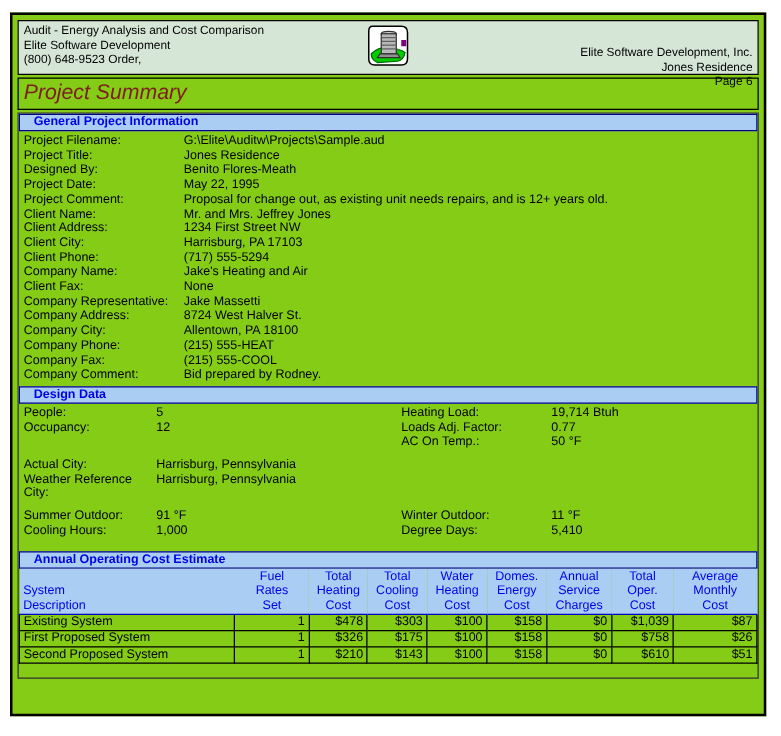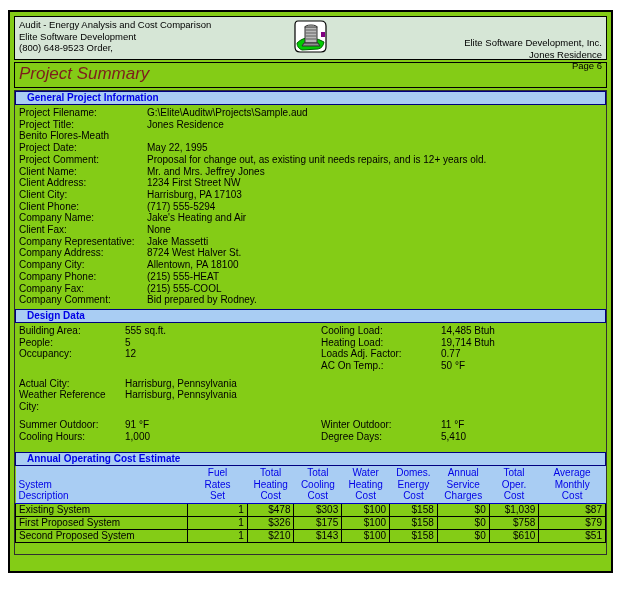--- a/index.html
+++ b/index.html
@@ -91,20 +91,21 @@
     <div class="gen-content" id="gen-fields">
         <div class="frow">
           <span class="flabel">Project Filename:</span>
           <span class="fvalue">G:\Elite\Auditw\Projects\Sample.aud</span>
         </div>
         <div class="frow">
           <span class="flabel">Project Title:</span>
           <span class="fvalue">Jones Residence</span>
         </div>
         <div class="frow">
+          <span class="flabel">Designed By:</span>
           <span class="fvalue">Benito Flores-Meath</span>
         </div>
         <div class="frow">
           <span class="flabel">Project Date:</span>
           <span class="fvalue">May 22, 1995</span>
         </div>
         <div class="frow">
           <span class="flabel">Project Comment:</span>
           <span class="fvalue">Proposal for change out, as existing unit needs repairs, and is 12+ years old.</span>
         </div>
@@ -155,26 +156,20 @@
         <div class="frow">
           <span class="flabel">Company Comment:</span>
           <span class="fvalue">Bid prepared by Rodney.</span>
         </div>
       </div>
 
     <div class="section-bar">
       <span>Design Data</span>
     </div>
     <div class="design-content" id="design-rows">
-        <div class="drow">
-          <span class="dll">Building Area:</span>
-          <span class="dlv">555 sq.ft.</span>
-          <span class="drl">Cooling Load:</span>
-          <span class="drv">14,485 Btuh</span>
-        </div>
         <div class="drow">
           <span class="dll">People:</span>
           <span class="dlv">5</span>
           <span class="drl">Heating Load:</span>
           <span class="drv">19,714 Btuh</span>
         </div>
         <div class="drow">
           <span class="dll">Occupancy:</span>
           <span class="dlv">12</span>
           <span class="drl">Loads Adj. Factor:</span>
@@ -296,21 +291,21 @@
             </tr>
             <tr>
               <td class="left">First Proposed System</td>
               <td class="right">1</td>
               <td class="right">$326</td>
               <td class="right">$175</td>
               <td class="right">$100</td>
               <td class="right">$158</td>
               <td class="right">$0</td>
               <td class="right">$758</td>
-              <td class="right">$79</td>
+              <td class="right">$26</td>
             </tr>
             <tr>
               <td class="left">Second Proposed System</td>
               <td class="right">1</td>
               <td class="right">$210</td>
               <td class="right">$143</td>
               <td class="right">$100</td>
               <td class="right">$158</td>
               <td class="right">$0</td>
               <td class="right">$610</td>

